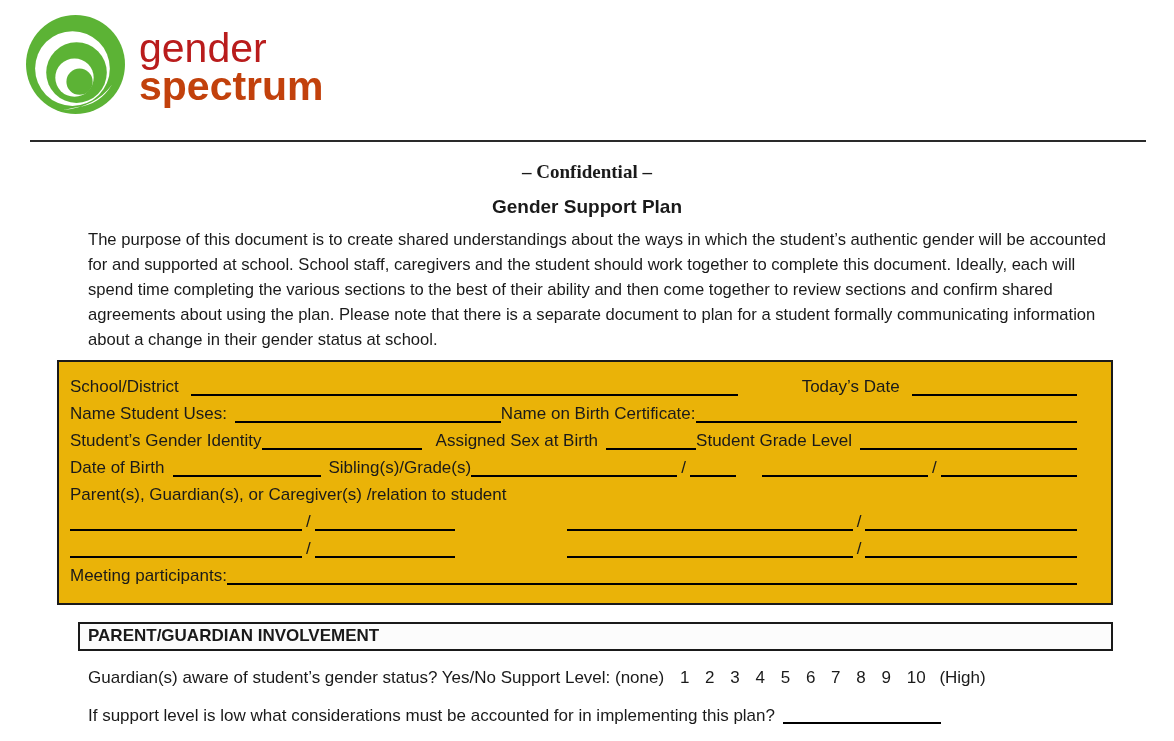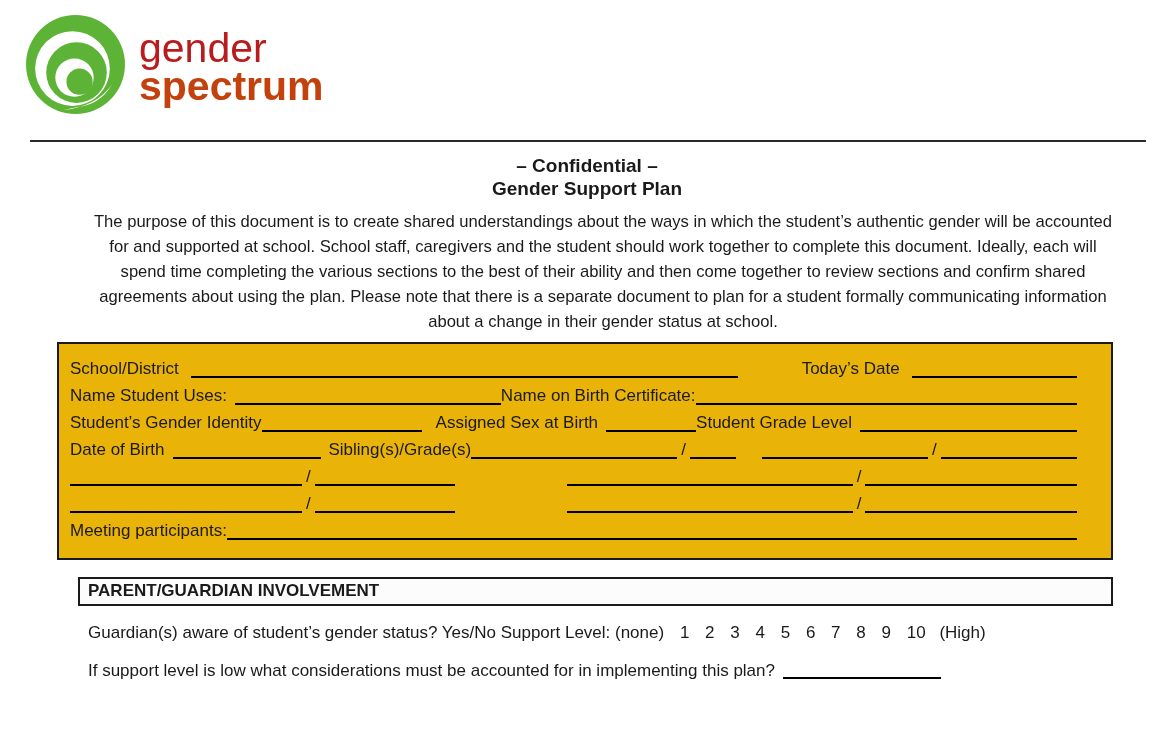--- a/index.html
+++ b/index.html
@@ -14,28 +14,27 @@
   }
   
   .logo-row { display:flex; align-items:center; padding:14px 0 0 25px; }
   .logo-mark { width:101px; height:101px; flex:0 0 auto; }
   .logo-text { margin-left:13px; line-height:0.92; padding-top:6px; }
   .logo-text .l1 { font-size:41px; font-weight:400; letter-spacing:0px; color:#b91c1c; }
   .logo-text .l2 { font-size:41px; font-weight:700; color:#c2410c; }
   .top-rule { border:none; border-top:2px solid #2a2a2a; margin:25px 28px 0 30px; }
 
   .center-head { text-align:center; font-weight:700; font-size:19px; }
-  .confidential { margin-top:13px; }
-  .doc-title { margin-top:1px; }
+  .confidential { margin-top:19px;font-family:Liberation Serif, serif; }
+  .doc-title { margin-top:13px; }
 
   .intro {
     margin:9px 56px 0 88px;
     font-size:16.6px;
     line-height:25px;
-    text-align:center;
   }
 
   
   .info-box {
     margin:8px 0 0 57px;
     width:1056px;
     background:#eab308;
     border:2px solid #1a1a1a;
     padding:11px 34px 14px 11px;
     font-size:17px;
@@ -119,20 +118,23 @@
       <span class="bl" style="width:148px; margin-left:8px;"></span>
       <span class="lbl" style="margin-left:8px;">Sibling(s)/Grade(s)</span>
       <span class="bl" style="width:206px;"></span>
       <span class="slash">/</span>
       <span class="bl" style="width:46px;"></span>
       <span class="bl" style="width:166px; margin-left:26px;"></span>
       <span class="slash">/</span>
       <span class="bl grow"></span>
     </div>
 
+    <div class="row">
+      <span class="lbl">Parent(s), Guardian(s), or Caregiver(s) /relation to student</span>
+    </div>
 
     <div class="row">
       <span class="bl" style="width:232px;"></span>
       <span class="slash">/</span>
       <span class="bl" style="width:140px;"></span>
       <span class="bl" style="width:286px; margin-left:112px;"></span>
       <span class="slash">/</span>
       <span class="bl grow"></span>
     </div>
 

